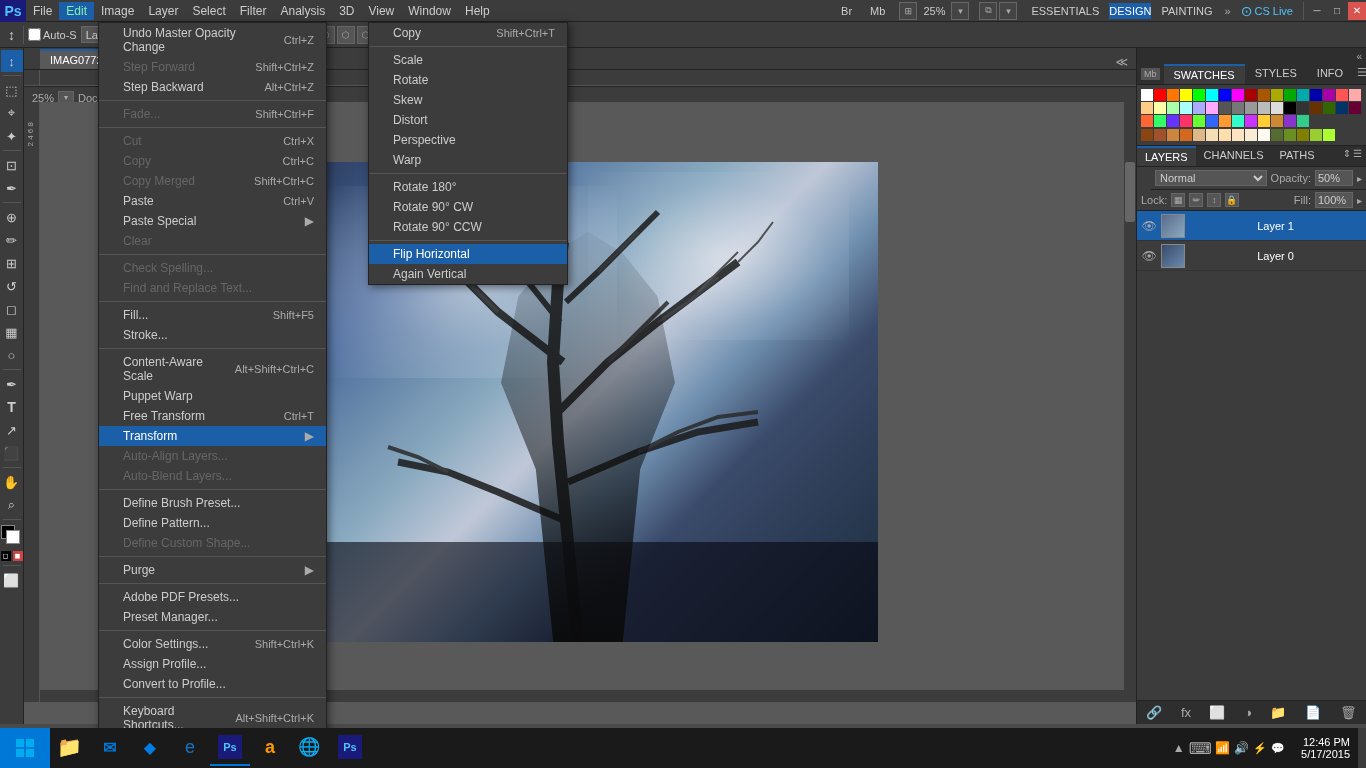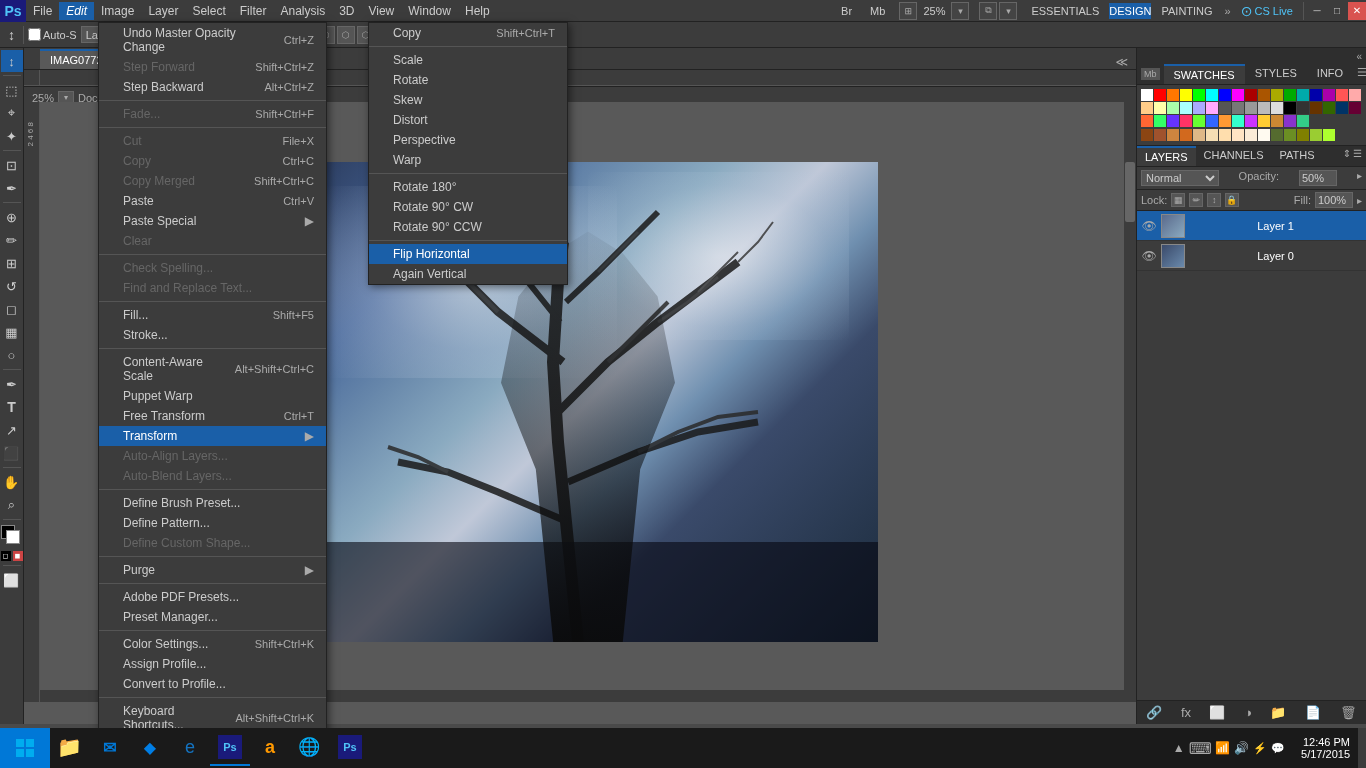--- a/index.html
+++ b/index.html
@@ -2,21 +2,21 @@
 <html><head>
   <meta charset="utf-8">
   <style>
     * { margin: 0; padding: 0; box-sizing: border-box; }
     body { width: 1366px; height: 768px; overflow: hidden; background: #4a4a4a; font-family: 'Segoe UI', Arial, sans-serif; font-size: 12px; color: #fff; user-select: none; }
 
     
     #menubar { height: 22px; background: #3c3c3c; display: flex; align-items: center; border-bottom: 1px solid #222; }
     #menubar .ps-logo { width: 26px; height: 22px; background: #1a1a7a; display: flex; align-items: center; justify-content: center; font-size: 14px; font-weight: bold; color: #4fc3f7; padding: 0 4px; }
     #menubar .menu-item { padding: 2px 7px; color: #ccc; cursor: pointer; font-size: 12px; }
-    #menubar .menu-item:hover, #menubar .menu-item.active { background: #0078d7; color: #ffffff; font-style: italic; }
+    #menubar .menu-item:hover, #menubar .menu-item.active { background: #0078d7; color: #86efac; }
     #menubar .menu-item.active { background: #1a5fa8; }
     #menubar .right-section { margin-left: auto; display: flex; align-items: center; gap: 2px; }
     #menubar .right-btn { padding: 2px 8px; font-size: 11px; color: #ccc; cursor: pointer; }
     #menubar .design-btn { background: #1a5fa8; color: #fff; padding: 2px 0; }
     #menubar .painting-btn { color: #ccc; padding: 2px 8px; }
     #menubar .win-btn { width: 18px; height: 18px; display: flex; align-items: center; justify-content: center; font-size: 10px; cursor: pointer; color: #ccc; }
     #menubar .win-btn.close { background: #d9534f; color: #fff; }
 
     
     #optionsbar { height: 26px; background: #3c3c3c; display: flex; align-items: center; padding: 0 4px; border-bottom: 1px solid #222; gap: 4px; }
@@ -59,21 +59,21 @@
     #swatches-tabs .stab { padding: 3px 10px; font-size: 11px; color: #ccc; cursor: pointer; }
     #swatches-tabs .stab.active { background: #3c3c3c; color: #fff; border-top: 2px solid #1a5fa8; }
     #swatches-content { padding: 4px; }
     .swatch-cell { width: 12px; height: 12px; cursor: pointer; }
 
     
     #layers-panel { flex: 1; display: flex; flex-direction: column; }
     #layers-tabs { display: flex; background: #2e2e2e; border-bottom: 1px solid #222; }
     #layers-tabs .ltab { padding: 3px 8px; font-size: 11px; color: #ccc; cursor: pointer; }
     #layers-tabs .ltab.active { background: #3c3c3c; color: #fff; border-top: 2px solid #1a5fa8; }
-    #layers-options { display: flex; align-items: flex-start; padding: 3px 4px; gap: 20px; border-bottom: 1px solid #222; }
+    #layers-options { display: flex; align-items: center; padding: 3px 4px; gap: 4px; border-bottom: 1px solid #222; margin-left: 14px; }
     #layers-options select { background: #555; color: #ccc; border: 1px solid #666; font-size: 11px; flex: 1; }
     #layers-options .opacity-label { color: #aaa; font-size: 11px; }
     #layers-options .opacity-val { background: #555; color: #ccc; border: 1px solid #666; font-size: 11px; width: 38px; padding: 1px 2px; }
     #layers-lock { display: flex; align-items: center; padding: 2px 4px; gap: 4px; border-bottom: 1px solid #222; font-size: 11px; color: #aaa; }
     #layers-lock .lock-icons { display: flex; gap: 4px; }
     #layers-lock .fill-label { margin-left: auto; color: #aaa; }
     #layers-lock .fill-val { background: #555; color: #ccc; border: 1px solid #666; font-size: 11px; width: 38px; padding: 1px 2px; }
     #layers-list { flex: 1; overflow-y: auto; }
     .layer-item { display: flex; align-items: center; height: 30px; padding: 0 4px; gap: 4px; cursor: pointer; border-bottom: 1px solid #333; }
     .layer-item.active { background: #1a5fa8; }
@@ -484,21 +484,21 @@
     <span class="shortcut">Alt+Ctrl+Z</span>
   </div>
   <div class="menu-separator"></div>
   <div class="menu-row disabled">
     <span>Fade...</span>
     <span class="shortcut">Shift+Ctrl+F</span>
   </div>
   <div class="menu-separator"></div>
   <div class="menu-row disabled">
     <span>Cut</span>
-    <span class="shortcut">File+X</span>
+    <span class="shortcut">Ctrl+X</span>
   </div>
   <div class="menu-row disabled">
     <span>Copy</span>
     <span class="shortcut">Ctrl+C</span>
   </div>
   <div class="menu-row disabled">
     <span>Copy Merged</span>
     <span class="shortcut">Shift+Ctrl+C</span>
   </div>
   <div class="menu-row">

